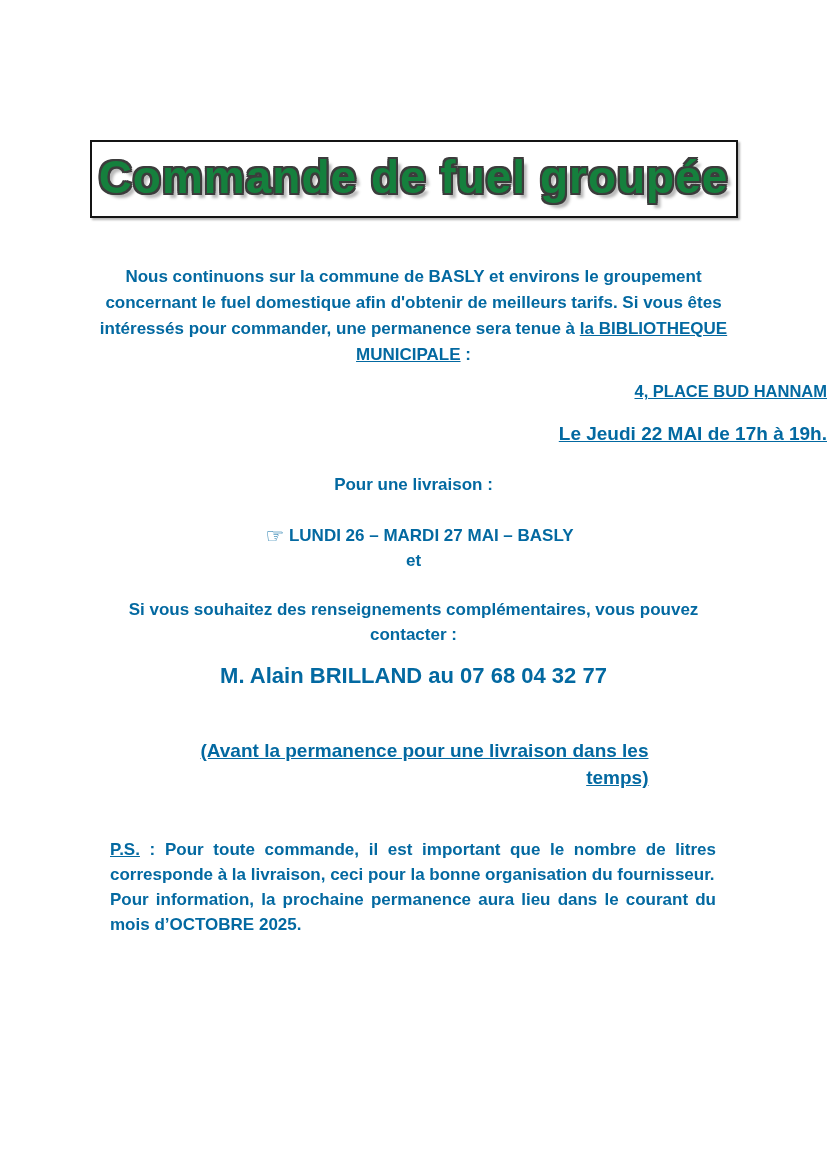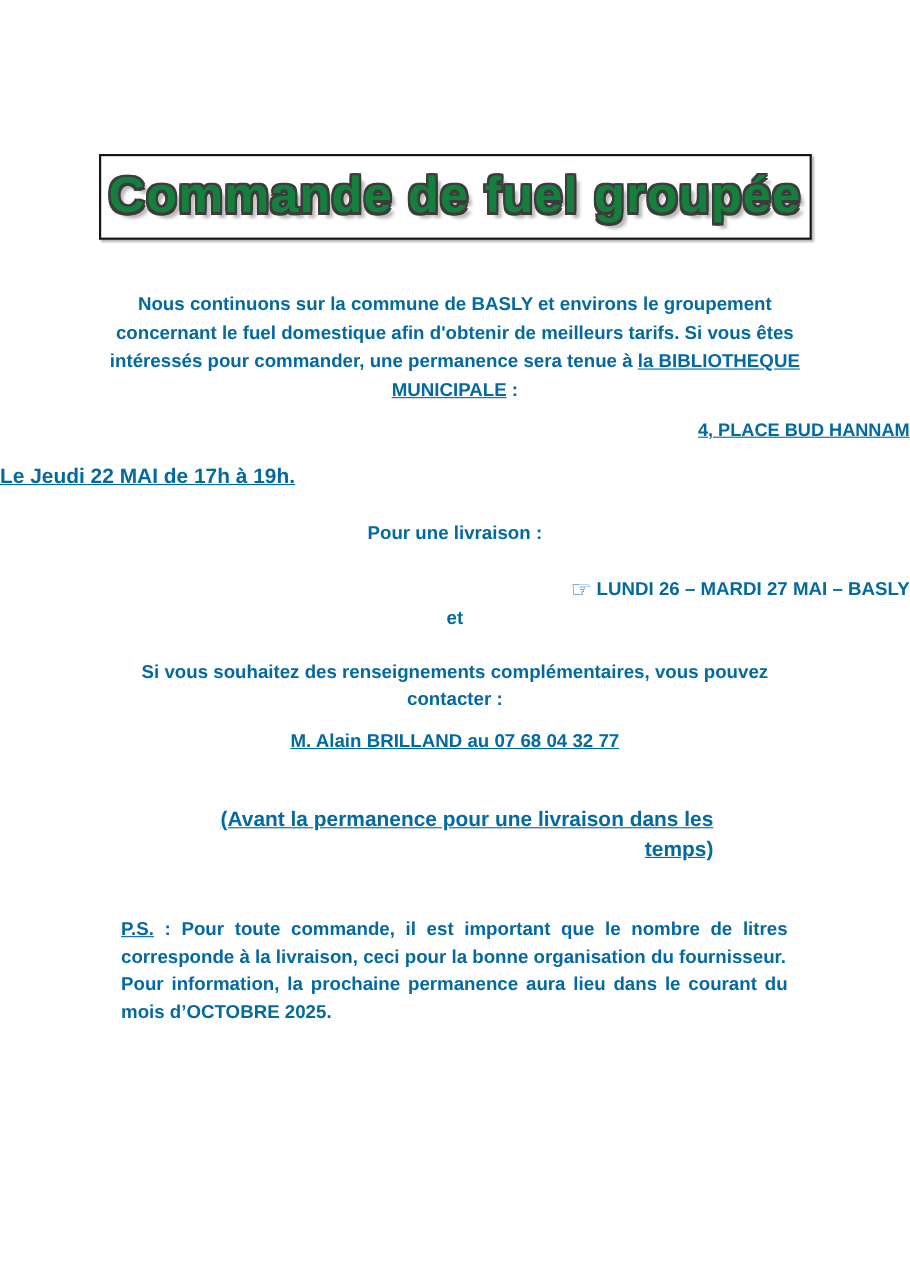--- a/index.html
+++ b/index.html
@@ -49,30 +49,30 @@
     line-height: 26px;
     text-align: center;
   }
   .address {
     margin-top: 14px;
     text-align: right;
     font-size: 16.5px;
   }
   .schedule {
     margin-top: 22px;
-    text-align: left;
+    text-align: right;
     font-size: 19px;
   }
   .delivery-heading {
     margin-top: 30px;
     text-align: center;
     font-size: 17px;
   }
   .delivery-line {
-    text-align: right;
+    text-align: center;
     font-size: 17px;
     line-height: 21px;
     padding-left: 12px;
   }
   .delivery-line.first { margin-top: 30px; }
   .delivery-sep {
     margin-top: 4px;
     text-align: center;
     font-size: 17px;
     line-height: 21px;
@@ -91,22 +91,21 @@
   .contact-intro {
     width: 620px;
     margin: 26px auto 0;
     font-size: 17px;
     line-height: 25px;
     text-align: center;
   }
   .contact-line {
     margin-top: 16px;
     text-align: center;
-    font-size: 17px;
-    text-decoration: underline;
+    font-size: 22px;
   }
   .email-row {
     margin-top: 20px;
     text-align: center;
     font-size: 17px;
   }
   .email {
     font-size: 23px;
     letter-spacing: 0.5px;
   }

